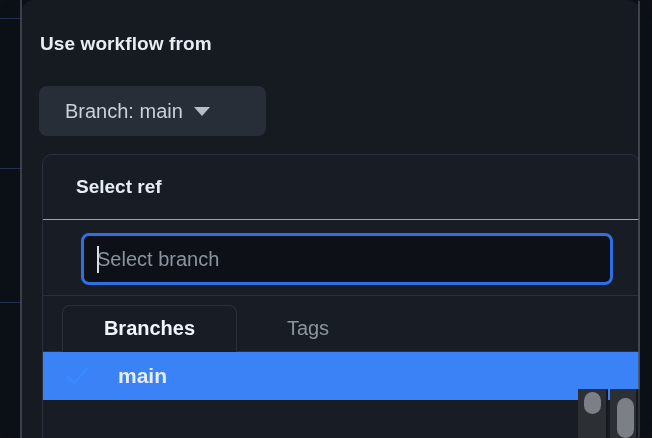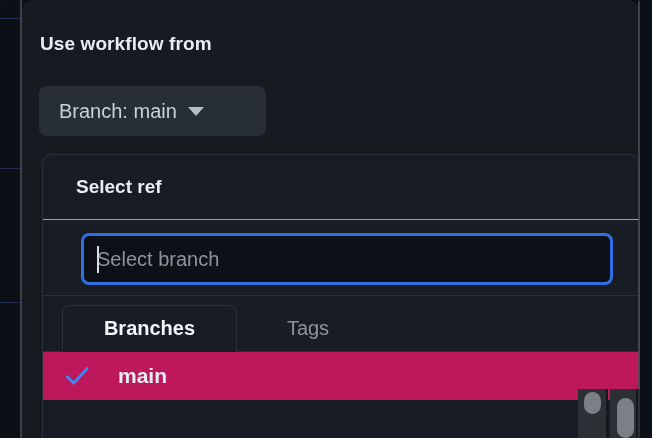--- a/index.html
+++ b/index.html
@@ -84,20 +84,21 @@
     border-radius: 8px;
     display: flex;
     align-items: center;
     padding: 0 20px;
     cursor: pointer;
   }
   .branch-button-label {
     font-size: 20px;
     color: #c9d1d9;
     white-space: nowrap;
+    margin-left: 6px;
   }
   .caret-down {
     margin-left: 11px;
     width: 0; height: 0;
     border-left: 8px solid transparent;
     border-right: 8px solid transparent;
     border-top: 9px solid #b6bfc8;
     display: inline-block;
   }
 
@@ -205,21 +206,21 @@
   .tab-tags {
     left: 205px;
     width: 120px;
     color: #8b949e;
     z-index: 1;
   }
 
   
   .ref-list {
     position: relative;
-    background: #be185d;
+    background: #3b82f6;
   }
   .ref-list-item {
     position: relative;
     display: flex;
     align-items: center;
     height: 48px;
     padding-left: 20px;
     cursor: pointer;
   }
   .check-icon {

